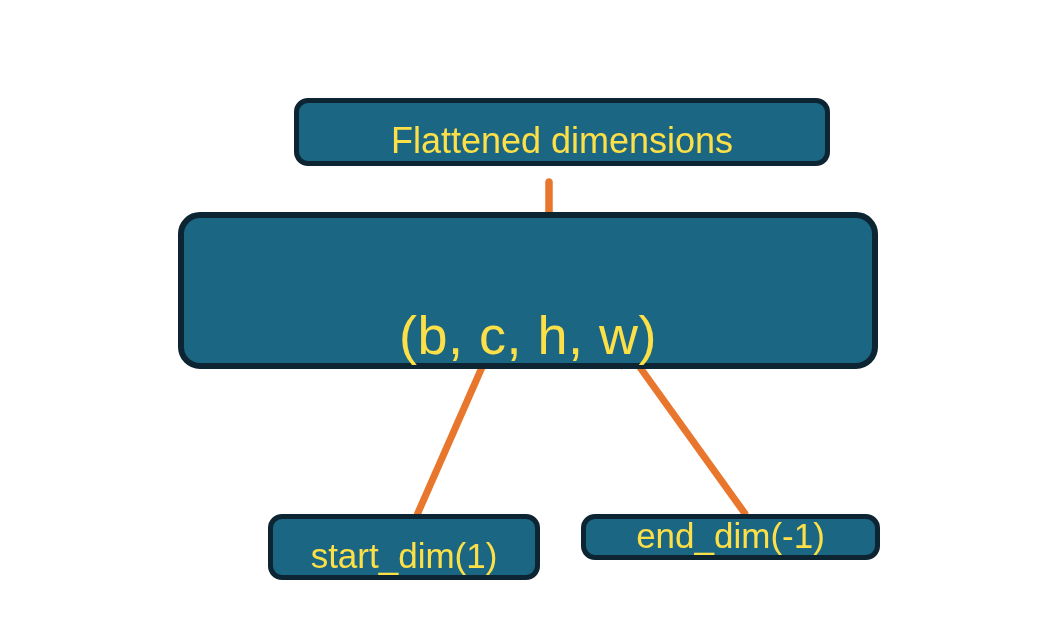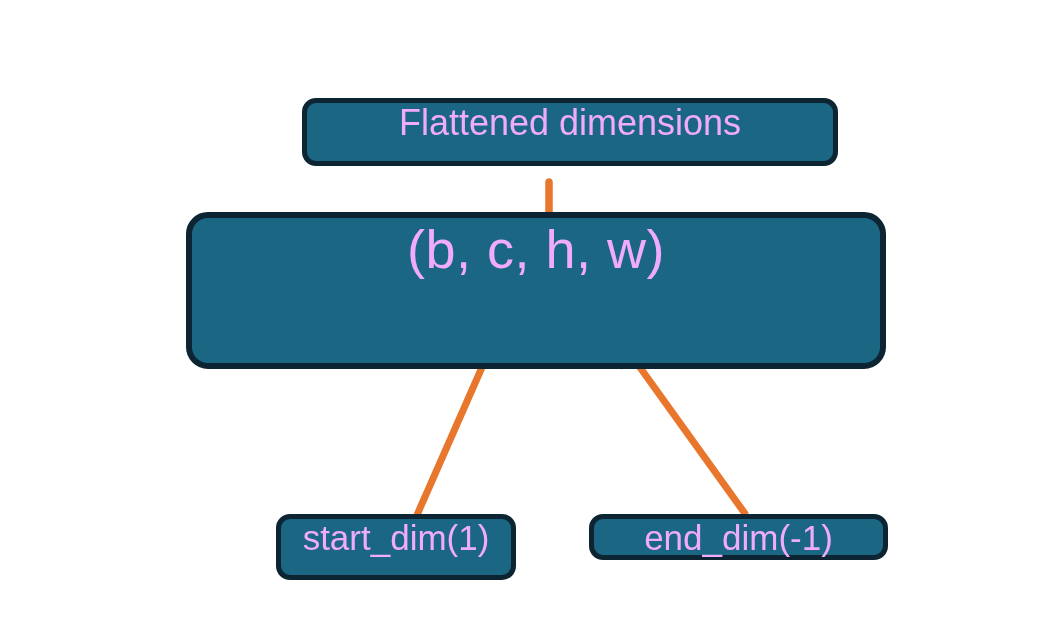--- a/index.html
+++ b/index.html
@@ -17,28 +17,27 @@
     background: #ffffff;
     overflow: hidden;
   }
   .node {
     position: absolute;
     box-sizing: border-box;
     background: #1b6683;
     border: 5px solid #0d2533;
     border-radius: 16px;
     display: flex;
-    align-items: flex-start;
+    align-items: flex-end;
     justify-content: center;
-    color: #f0abfc;
+    color: #fde047;
     text-align: center;
     line-height: 1.1;
     white-space: nowrap;
     user-select: none;
-    margin-left: 8px;
   }
   #box-flattened {
     left: 294px;
     top: 98px;
     width: 536px;
     height: 68px;
     font-size: 36px;
     border-radius: 14px;
   }
   #box-shape {
@@ -50,21 +49,21 @@
     border-width: 6px;
   }
   #box-shape .shape-text {
     font-size: 54px;
     letter-spacing: 0.5px;
     transform: translateY(2px);
   }
   #box-start {
     left: 268px;
     top: 514px;
-    width: 240px;
+    width: 272px;
     height: 66px;
     font-size: 35px;
     border-radius: 14px;
   }
   #box-end {
     left: 581px;
     top: 514px;
     width: 299px;
     height: 46px;
     font-size: 35px;

